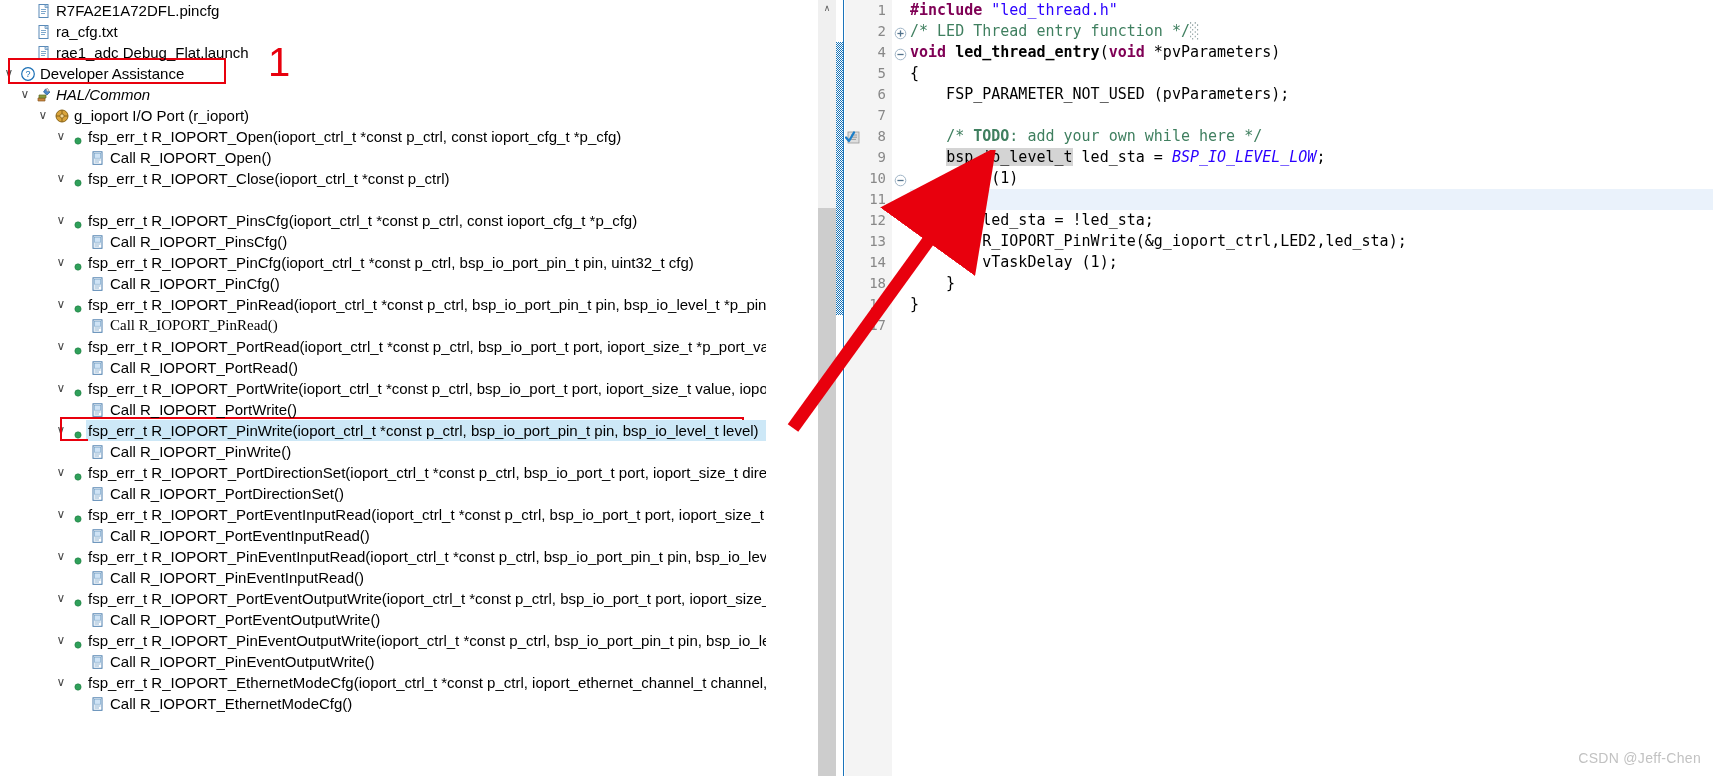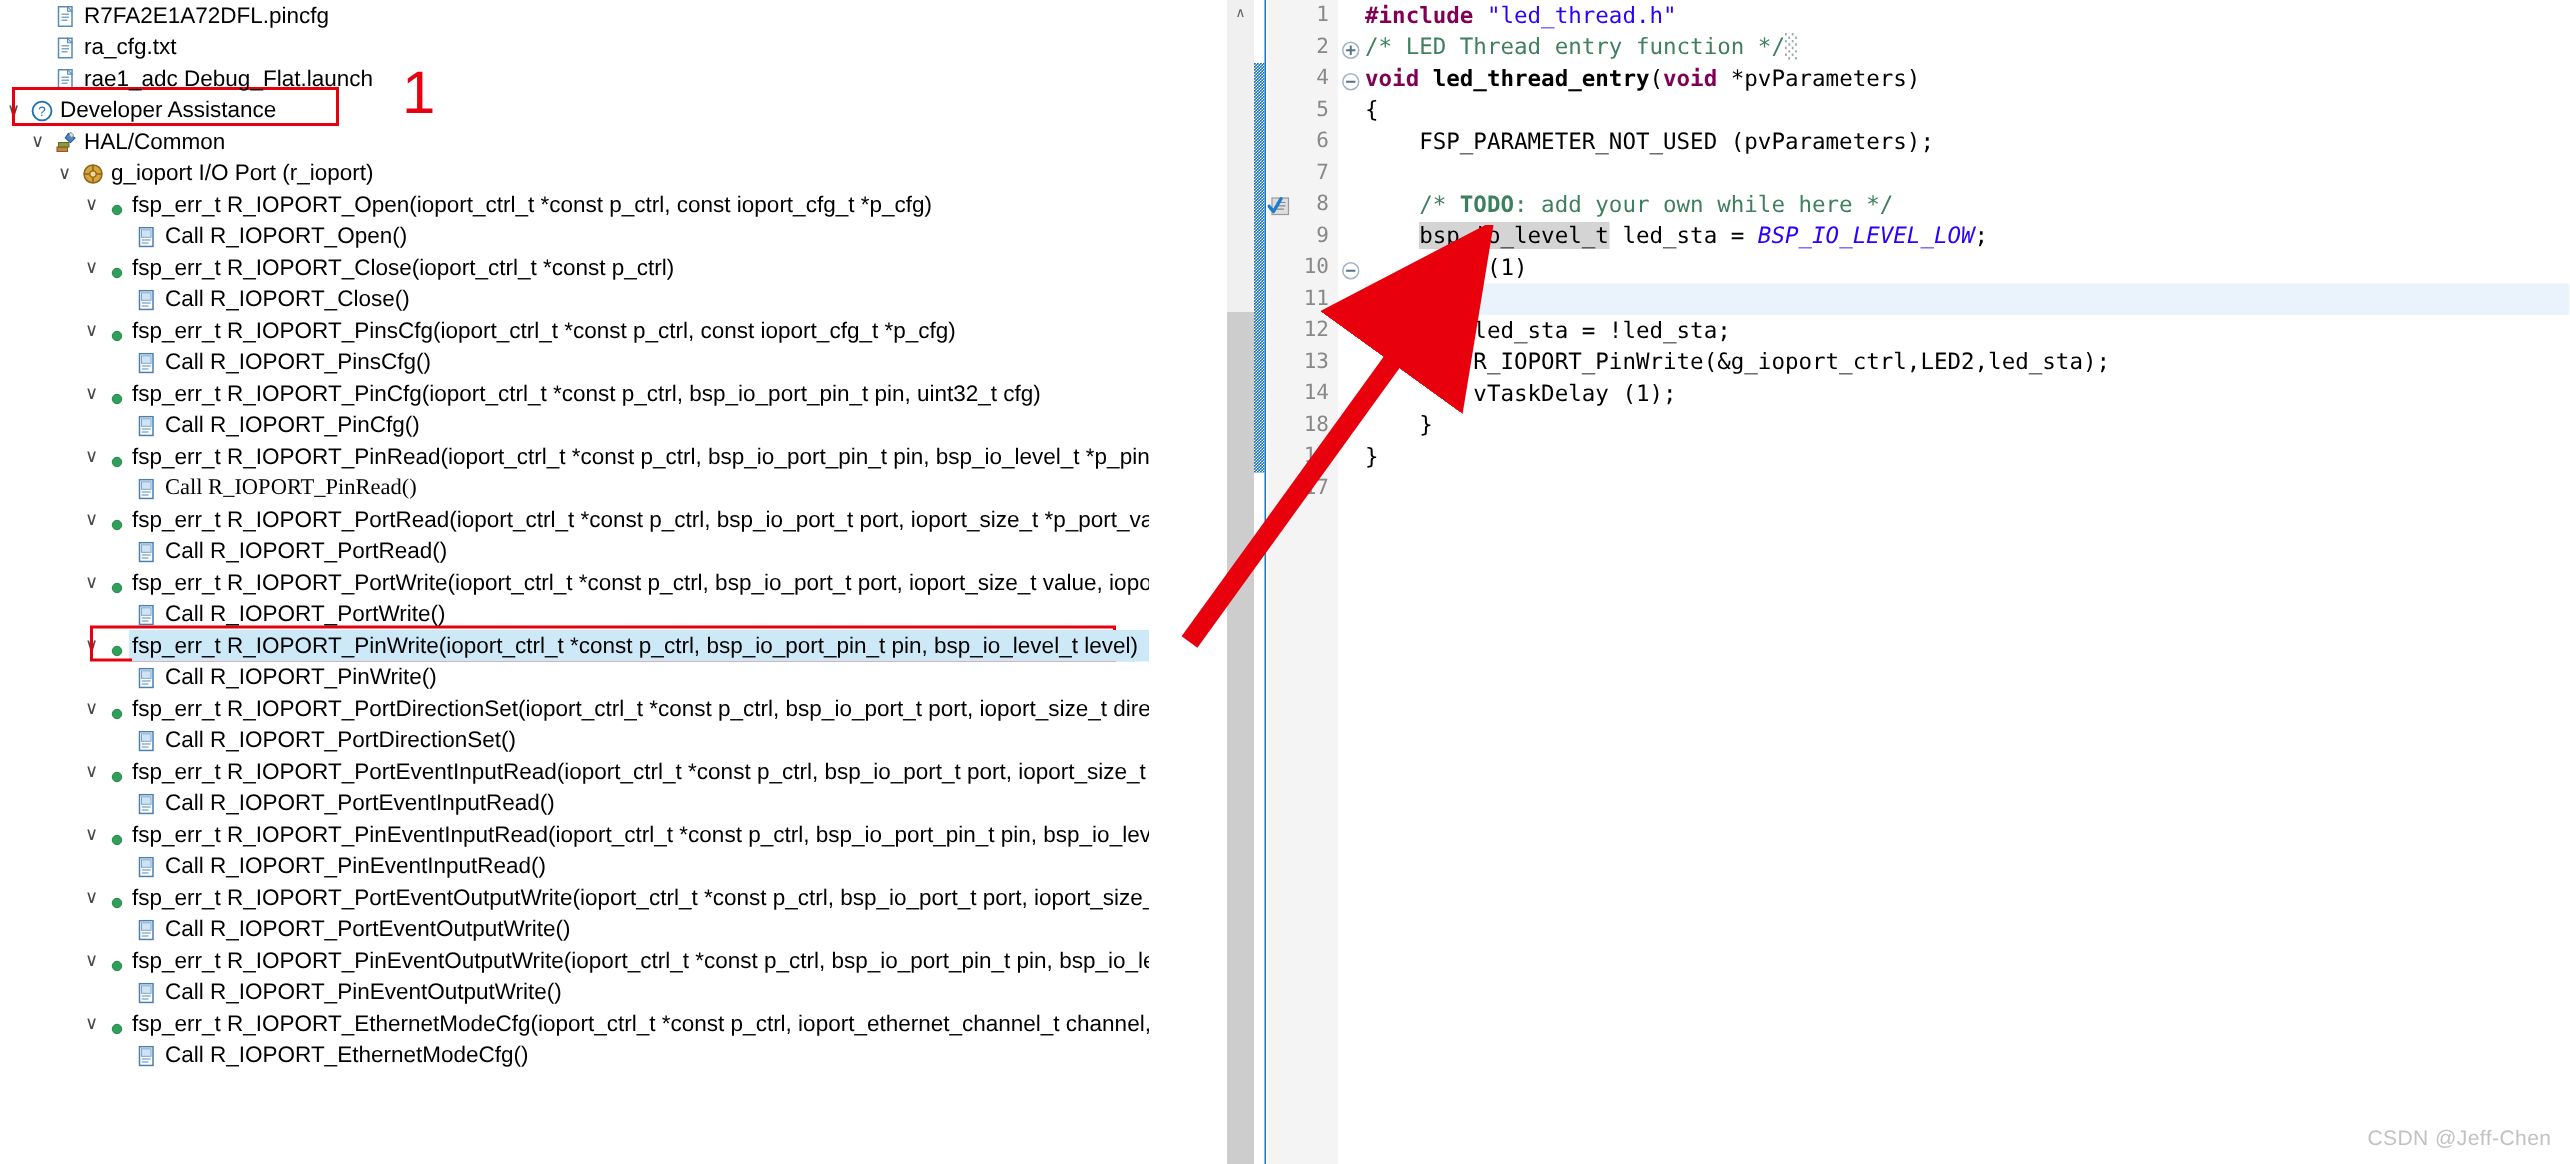--- a/index.html
+++ b/index.html
@@ -173,21 +173,21 @@
         <span class="lbl" style="left: 40px;">Developer Assistance</span>
       </div>
       <div class="row" style="top: 84px; position: absolute; left: 0px; right: 0px;">
         <span class="twisty" style="left: 18px;">∨</span>
         <span class="ico" style="left: 36px; padding-top: 3px;"><svg width="16" height="16" viewBox="0 0 16 16">
             <path d="M2 11 L9 11 L9 14 L2 14 Z" fill="#c8843c" stroke="#8a5a22" stroke-width=".7"></path>
             <path d="M3 8 L10 8 L10 11 L3 11 Z" fill="#8c9b3f" stroke="#5e6b22" stroke-width=".7"></path>
             <path d="M9.5 2 L14 5 L11 8 L7.5 5 Z" fill="#4a86c8" stroke="#245a93" stroke-width=".7"></path>
             <path d="M11 1 L13 3 L12 5 L10.2 3 Z" fill="#e0e0e0" stroke="#888" stroke-width=".6"></path>
           </svg></span>
-        <span class="lbl" style="left: 56px;">HAL/Common</span>
+        <span class="lbl" style="left: 56px; font-style: italic;">HAL/Common</span>
       </div>
       <div class="row" style="top: 105px; position: absolute; left: 0px; right: 0px;">
         <span class="twisty" style="left: 36px;">∨</span>
         <span class="ico" style="left: 54px; padding-top: 3px;"><svg width="16" height="16" viewBox="0 0 16 16">
             <circle cx="8" cy="8" r="6" fill="#d9a43c" stroke="#8a6518" stroke-width="1"></circle>
             <path d="M2 8 H14 M8 2 V14" stroke="#8a6518" stroke-width="1"></path>
             <circle cx="8" cy="8" r="2.1" fill="#f2d79a" stroke="#8a6518" stroke-width=".8"></circle>
           </svg></span>
         <span class="lbl" style="left: 74px;">g_ioport I/O Port (r_ioport)</span>
       </div>
@@ -208,31 +208,20 @@
             </g>
           </svg></span>
         <span class="lbl" style="left: 110px;">Call R_IOPORT_Open()</span>
       </div>
       <div class="row" style="top: 168px; position: absolute; left: 0px; right: 0px;">
         <span class="twisty" style="left: 54px;">∨</span>
         <span class="ico" style="left: 72px; padding-top: 5px;"><svg width="12" height="12" viewBox="0 0 16 16">
             <circle cx="8" cy="8" r="4.2" fill="#2fa05a" stroke="#1e7a40" stroke-width=".8"></circle>
           </svg></span>
         <span class="lbl" style="left: 88px;">fsp_err_t R_IOPORT_Close(ioport_ctrl_t *const p_ctrl)</span>
-      </div>
-      <div class="row" style="top: 189px; position: absolute; left: 0px; right: 0px;">
-        <span class="ico" style="left: 90px; padding-top: 3px;"><svg width="16" height="16" viewBox="0 0 16 16">
-            <rect x="3" y="1.8" width="9" height="12.5" fill="#ffffff" stroke="#4d7fae" stroke-width="1"></rect>
-            <rect x="4.3" y="3.2" width="6.4" height="5" fill="#cfe3f5" stroke="#6f9ec5" stroke-width=".6"></rect>
-            <g stroke="#7fa8cc" stroke-width=".9">
-              <line x1="4.5" y1="10" x2="10.5" y2="10"></line>
-              <line x1="4.5" y1="12" x2="9" y2="12"></line>
-            </g>
-          </svg></span>
-        <span class="lbl" style="left: 110px;">Call R_IOPORT_Close()</span>
       </div>
       <div class="row" style="top: 210px; position: absolute; left: 0px; right: 0px;">
         <span class="twisty" style="left: 54px;">∨</span>
         <span class="ico" style="left: 72px; padding-top: 5px;"><svg width="12" height="12" viewBox="0 0 16 16">
             <circle cx="8" cy="8" r="4.2" fill="#2fa05a" stroke="#1e7a40" stroke-width=".8"></circle>
           </svg></span>
         <span class="lbl" style="left: 88px;">fsp_err_t R_IOPORT_PinsCfg(ioport_ctrl_t *const p_ctrl, const ioport_cfg_t *p_cfg)</span>
       </div>
       <div class="row" style="top: 231px; position: absolute; left: 0px; right: 0px;">
         <span class="ico" style="left: 90px; padding-top: 3px;"><svg width="16" height="16" viewBox="0 0 16 16">

